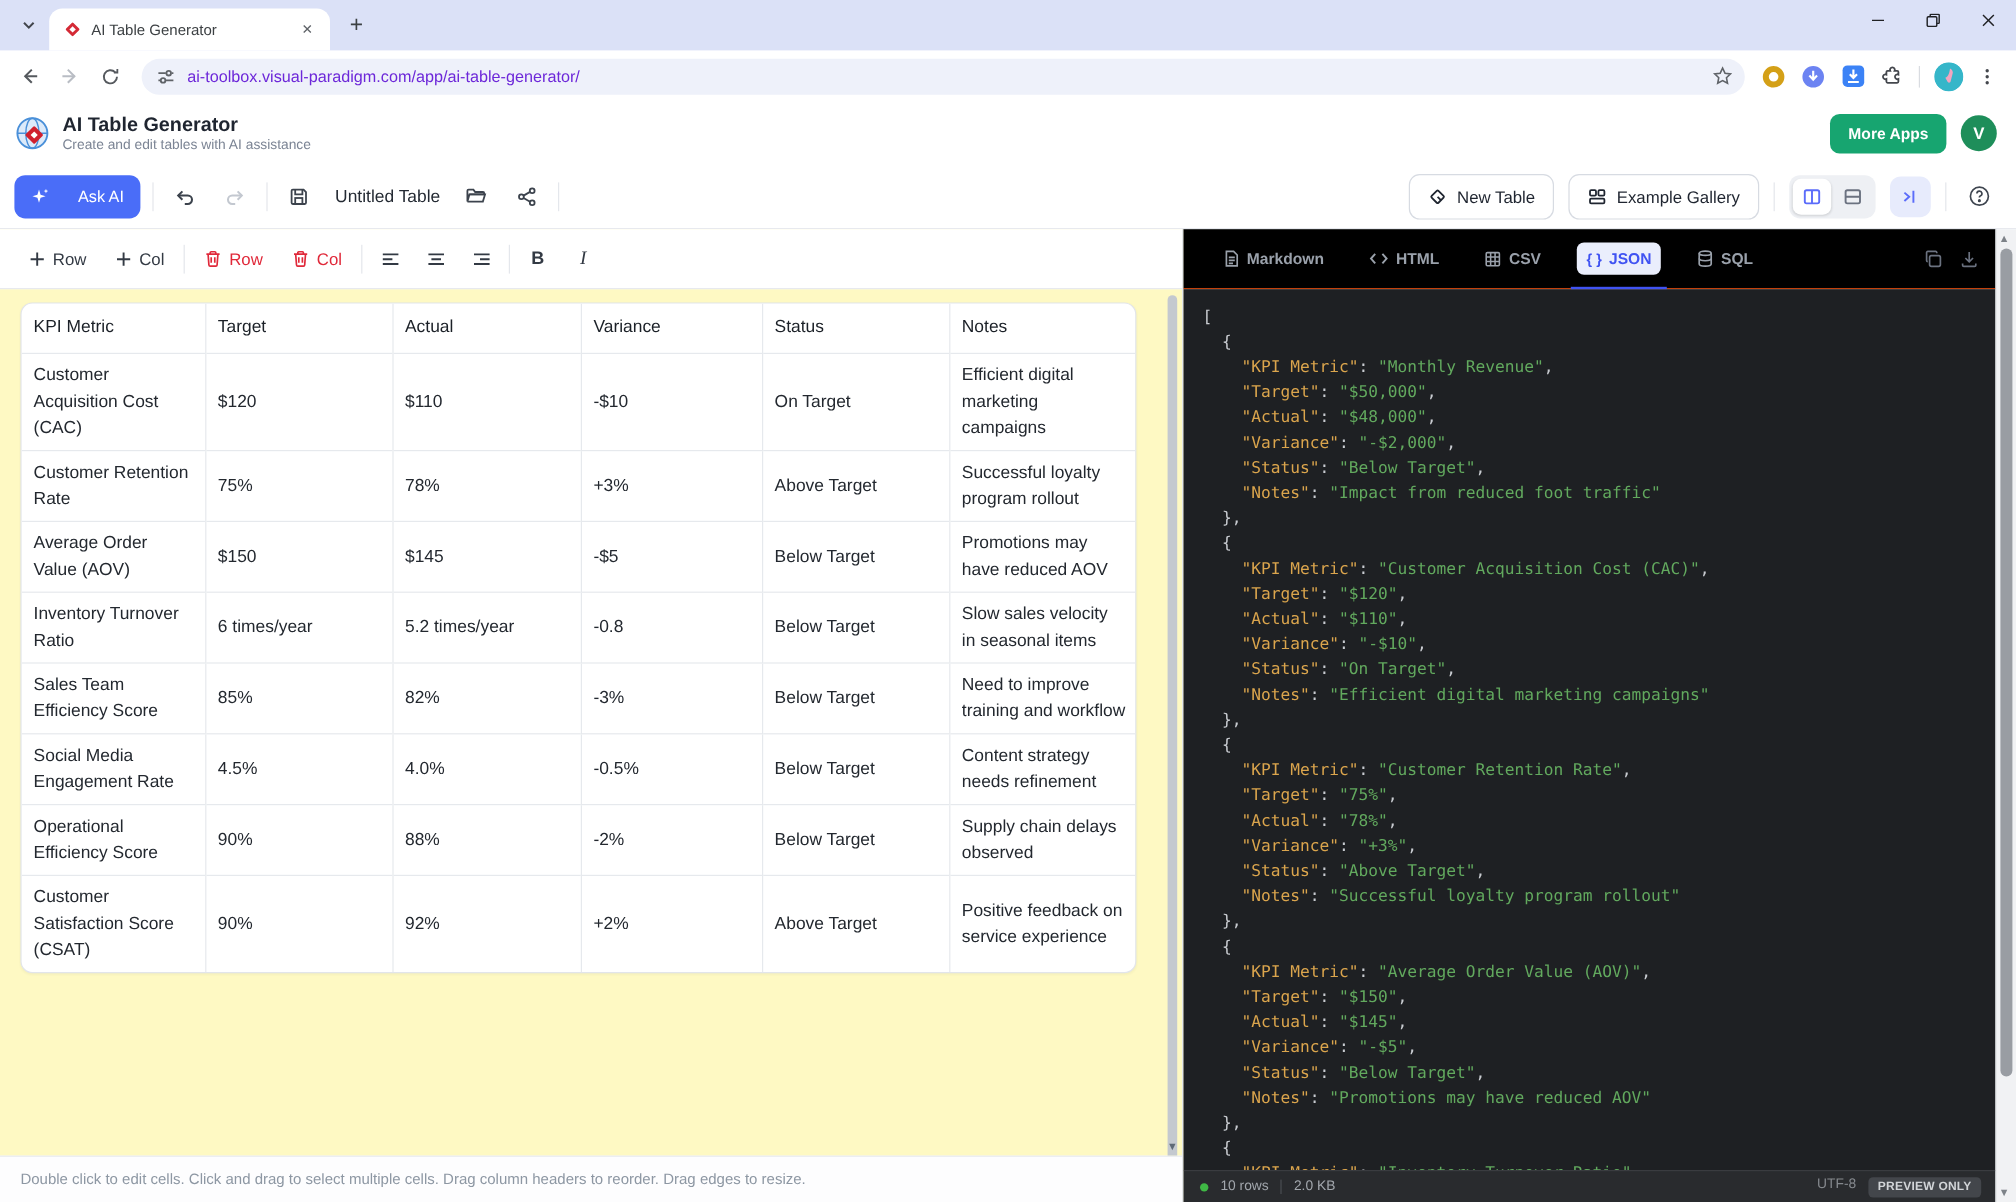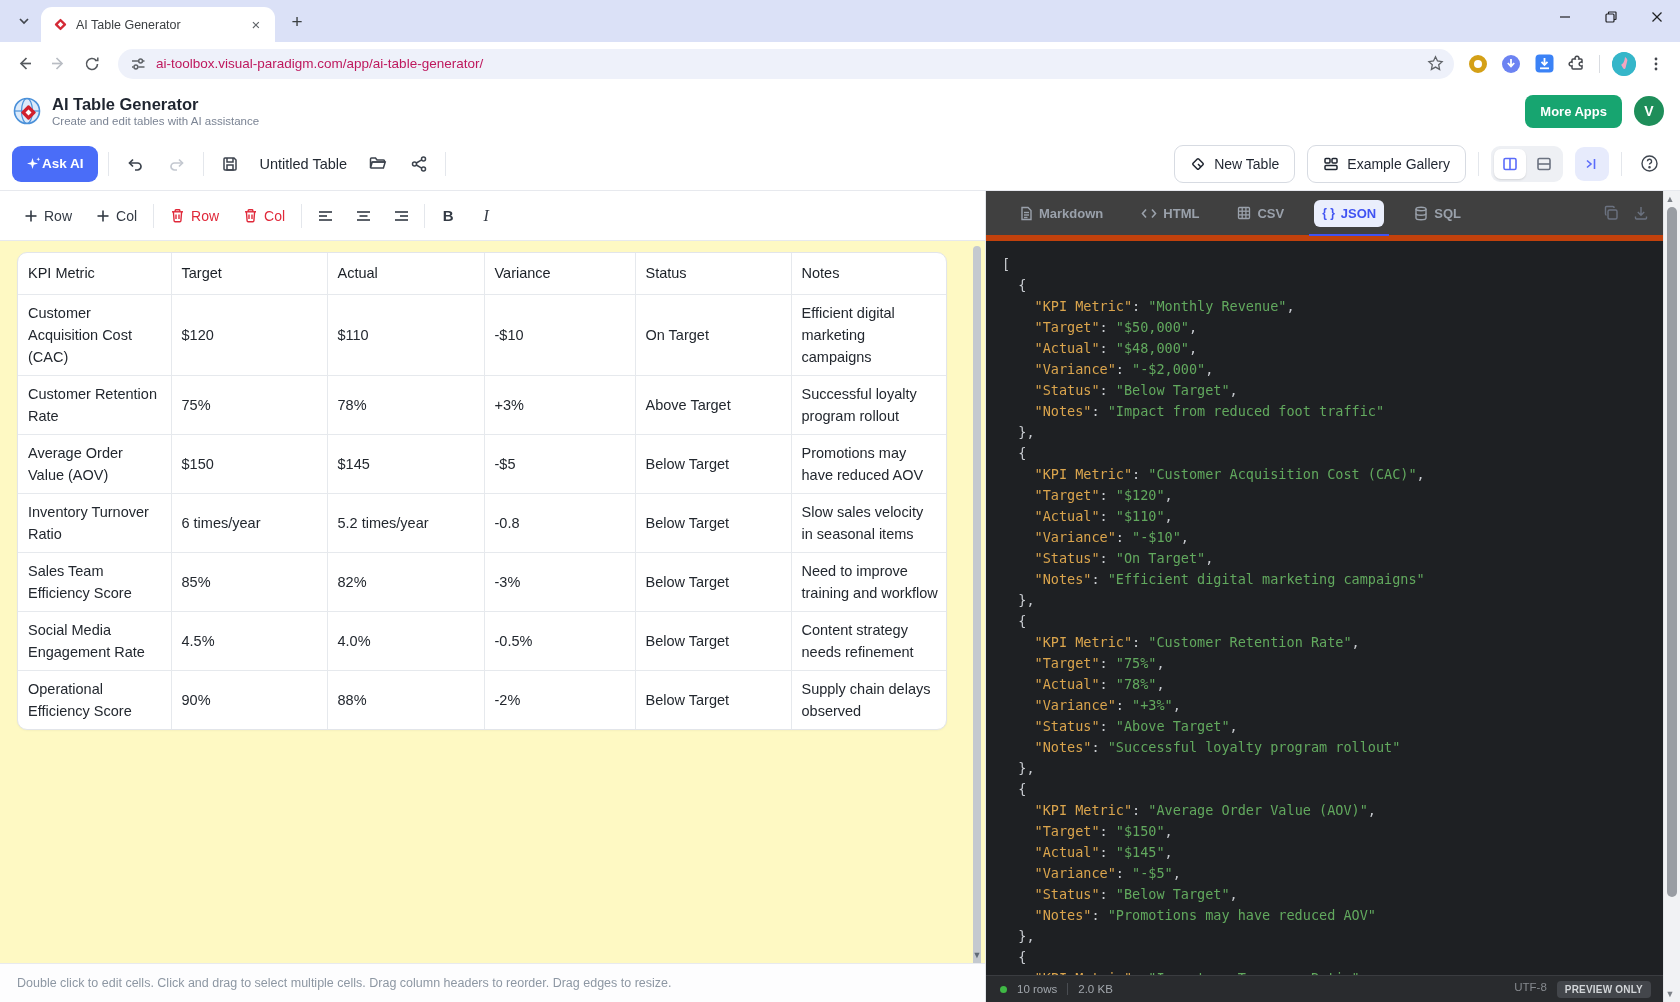--- a/index.html
+++ b/index.html
@@ -14,37 +14,37 @@
   .tab-close { color:#5f6368; font-size:15px; width:18px; height:18px; display:flex; align-items:center; justify-content:center; border-radius:50%; }
   .newtab { width:28px; height:28px; margin:0 0 6px 8px; display:flex; align-items:center; justify-content:center; color:#3c4043; font-size:19px; }
   .wincontrols { position:absolute; right:0; top:0; height:34px; display:flex; }
   .winbtn { width:46px; height:34px; display:flex; align-items:center; justify-content:center; color:#202124; }
 
   
   .chrome-toolbar { height:43px; background:#fff; display:flex; align-items:center; padding:0 10px 0 8px; gap:2px; flex:0 0 auto; }
   .navbtn { width:32px; height:32px; border-radius:50%; display:flex; align-items:center; justify-content:center; color:#55595e; }
   .navbtn.disabled { color:#b9bdc4; }
   .omnibox { flex:1; height:30px; margin:0 6px 0 8px; background:#eef1fa; border-radius:15px; display:flex; align-items:center; padding:0 10px 0 12px; gap:10px; }
-  .omni-url { flex:1; font-size:13.5px; color:#be185d; }
+  .omni-url { flex:1; font-size:13.5px; color:#6d28d9; }
   .ext-icons { display:flex; align-items:center; gap:12px; padding:0 6px; }
   .tb-divider { width:1px; height:18px; background:#d9dce1; }
   .avatar-ext { width:24px; height:24px; border-radius:50%; background:#35b6c9; display:flex; align-items:center; justify-content:center; overflow:hidden; }
 
   
   .app-header { height:52px; background:#fff; display:flex; align-items:center; padding:0 16px 0 12px; flex:0 0 auto; }
   .app-title-wrap { margin-left:9px; }
   .app-title { font-size:16.5px; font-weight:700; color:#1f2530; line-height:19px; }
   .app-subtitle { font-size:11.5px; color:#7b8494; margin-top:1px; }
   .header-right { margin-left:auto; display:flex; align-items:center; gap:12px; }
   .more-apps { background:#17a570; color:#fff; font-size:13px; font-weight:700; border:none; border-radius:8px; padding:9px 15px; }
   .v-avatar { width:30px; height:30px; border-radius:50%; background:#1e8e5a; color:#fff; font-weight:700; font-size:14px; display:flex; align-items:center; justify-content:center; }
 
   
   .main-toolbar { height:54px; background:#fff; border-bottom:1px solid #e7e9ee; display:flex; align-items:center; padding:0 16px 0 12px; gap:10px; flex:0 0 auto; }
-  .askai { background:#4a6df8; color:#fff; border:none; border-radius:9px; height:36px; padding:0 14px; font-size:13.5px; font-weight:700; display:flex; align-items:center; gap:0; }
+  .askai { background:#4a6df8; color:#fff; border:none; border-radius:9px; height:36px; padding:0 14px; font-size:13.5px; font-weight:400; display:flex; align-items:center; gap:23px; }
   .v-sep { width:1px; height:24px; background:#e4e7ec; }
   .iconbtn { width:32px; height:32px; border-radius:7px; display:flex; align-items:center; justify-content:center; color:#3c434d; background:transparent; border:none; }
   .iconbtn.disabled { color:#c3c8d0; }
   .doc-title { font-size:14.5px; color:#242a33; margin:0 4px; }
   .mt-right { margin-left:auto; display:flex; align-items:center; gap:12px; }
   .ghostbtn { background:#fff; border:1px solid #d7dbe2; border-radius:9px; height:38px; padding:0 15px; font-size:14px; font-weight:500; color:#1f2530; display:flex; align-items:center; gap:8px; }
   .seg { background:#eef0f4; border-radius:9px; padding:3px; display:flex; gap:2px; }
   .segbtn { width:32px; height:30px; border-radius:7px; display:flex; align-items:center; justify-content:center; color:#6b7280; }
   .segbtn.active { background:#fff; color:#5b6cfa; box-shadow:0 1px 2px rgba(0,0,0,.12); }
   .panelbtn { width:34px; height:34px; border-radius:9px; background:#e7ebfc; color:#5b6cfa; display:flex; align-items:center; justify-content:center; }
@@ -72,21 +72,21 @@
   table.kpi col:nth-child(5){width:156px} table.kpi col:nth-child(6){width:157px}
 
   .left-scrollbar { position:absolute; right:2px; top:0; width:12px; height:100%; }
   .left-thumb { position:absolute; left:2px; top:5px; width:8px; height:726px; background:#c4c9cf; border-radius:4px; }
   .scroll-arrow { position:absolute; left:1px; width:10px; text-align:center; font-size:9px; color:#5f6a76; }
 
   .hint-bar { height:39px; background:#fdfdfe; border-top:1px solid #e8eaee; display:flex; align-items:center; padding-left:17px; font-size:12.5px; color:#8d97a3; flex:0 0 auto; }
 
   
   .right-panel { flex:1; display:flex; flex-direction:column; min-width:0; }
-  .export-tabs { height:50px; background:#404040; border-bottom:6px solid #c2410c; display:flex; align-items:stretch; padding:0 14px 0 16px; gap:4px; flex:0 0 auto;text-align:right; }
+  .export-tabs { height:50px; background:#000000; border-bottom:1px solid #c2410c; display:flex; align-items:stretch; padding:0 14px 0 16px; gap:4px; flex:0 0 auto;text-align:right; }
   .etab { display:flex; align-items:center; gap:6px; padding:0 9px; font-size:13px; font-weight:700; color:#9aa1ab; position:relative; }
   .etab .pill { display:flex; align-items:center; gap:6px; padding:6px 8px; border-radius:6px; }
   .etab.active { color:#4053f2; }
   .etab.active .pill { background:#eaeefc; }
   .etab.active::after { content:""; position:absolute; left:4px; right:4px; bottom:-1px; height:2px; background:#4053f2; }
   .etabs-right { margin-left:auto; display:flex; align-items:center; gap:14px; color:#6b7280; }
 
   .code-area { flex:1; background:#1e2023; overflow:hidden; padding:13px 0 0 16px; font-family:"DejaVu Sans Mono", monospace; font-size:13.5px; line-height:21px; }
   .code-line { white-space:pre; }
   .code-line .p { color:#c9ccd1; }
@@ -493,20 +493,28 @@
                   <td>Below Target</td>
                   <td>Content strategy needs refinement</td>
                 </tr>
                 <tr>
                   <td>Operational Efficiency Score</td>
                   <td>90%</td>
                   <td>88%</td>
                   <td>-2%</td>
                   <td>Below Target</td>
                   <td>Supply chain delays observed</td>
+                </tr>
+                <tr>
+                  <td>Customer Satisfaction Score (CSAT)</td>
+                  <td>90%</td>
+                  <td>92%</td>
+                  <td>+2%</td>
+                  <td>Above Target</td>
+                  <td>Positive feedback on service experience</td>
                 </tr>
               </tbody>
           </table>
         </div>
         <div class="left-scrollbar">
           <div class="left-thumb"></div>
           <div class="scroll-arrow" style="bottom:3px;">▼</div>
         </div>
       </div>
 

